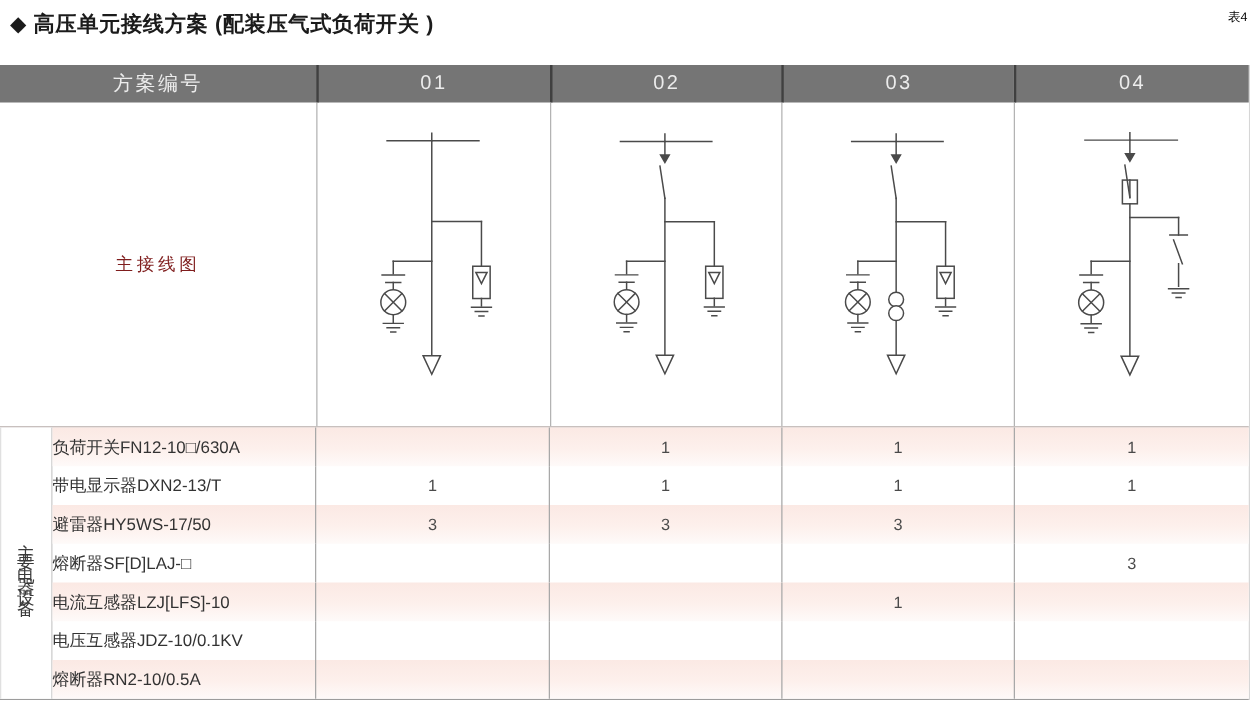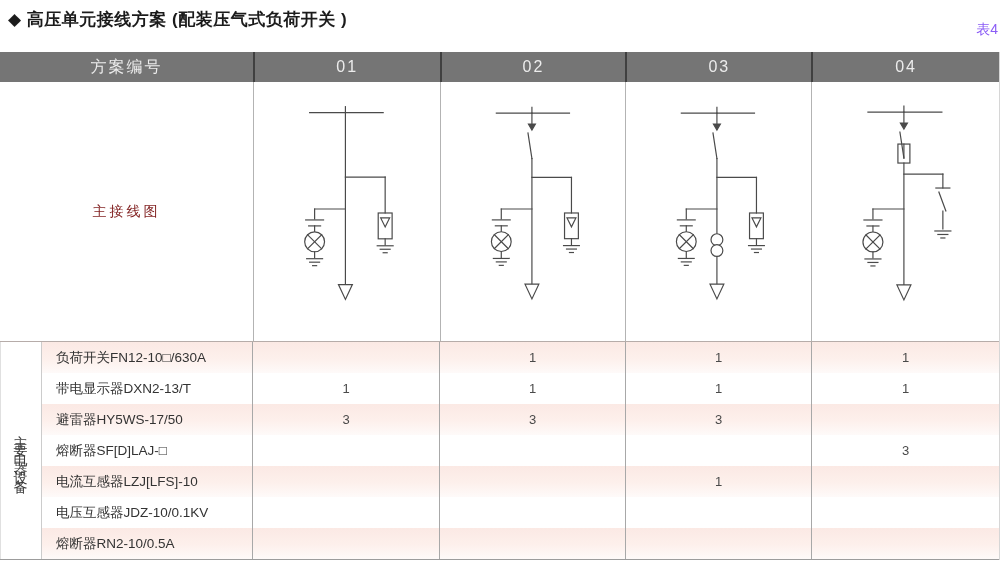--- a/index.html
+++ b/index.html
@@ -2,21 +2,21 @@
 <html><head>
 <meta charset="utf-8">
 <style>
   *{box-sizing:border-box;margin:0;padding:0}
   html,body{width:1000px;height:565px;background:#fff;overflow:hidden;
     font-family:"Liberation Sans","DejaVu Sans",sans-serif;color:#222}
   .page{position:relative;width:1000px;height:516px;background:#fff}
 
   .title{position:absolute;left:8px;top:8px;font-size:17px;font-weight:bold;
     color:#1b1b1b;letter-spacing:.5px;white-space:nowrap}
-  .table-no{position:absolute;right:2px;top:21px;font-size:14px;color:#8b5cf6}
+  .table-no{position:absolute;right:2px;top:7px;font-size:10px;color:#000000}
 
   .tbl{position:absolute;left:0;top:52px;width:1000px;border-right:1px solid #d6d6d6}
 
   
   .hdr{display:flex;height:30px;background:#fff}
   .hcell{background:#757575;color:#ececec;font-size:16px;display:flex;
     align-items:center;justify-content:center;letter-spacing:2px}
   .hcell.c1,.hcell.c2,.hcell.c3,.hcell.c4{border-left:2px solid #404040}
 
   
@@ -31,21 +31,21 @@
 
   
   .equip{display:flex;height:219px;border-top:1px solid #b6aca9;border-bottom:1px solid #9c9c9c}
   .side{width:43px;border-right:1px solid #cccccc;border-left:1px solid #e0e0e0;
     display:flex;align-items:center;justify-content:center;background:#fff}
   .side-label{writing-mode:vertical-rl;text-orientation:upright;font-size:14px;
     color:#3a3a3a;letter-spacing:9px;line-height:1}
   .rows{display:flex;flex-direction:column;width:957px}
   .erow{flex:1;display:flex;align-items:stretch}
   .erow.pink{background:linear-gradient(180deg,#fbe9e4 0%,#fdf0ec 55%,#fefaf9 100%)}
-  .elabel{width:210px;display:flex;align-items:center;padding-left:14px;
+  .elabel{width:210px;display:flex;align-items:center;
     font-size:13.5px;color:#333;white-space:nowrap}
   .eval{display:flex;align-items:center;justify-content:center;
     border-left:1px solid #a8a8a8;font-size:13px;color:#4a4a4a}
   .eval.c1{width:187px}.eval.c2{width:186px}.eval.c3{width:186px}.eval.c4{width:188px}
 </style>
 </head>
 <body>
 
 <div class="page">
 

